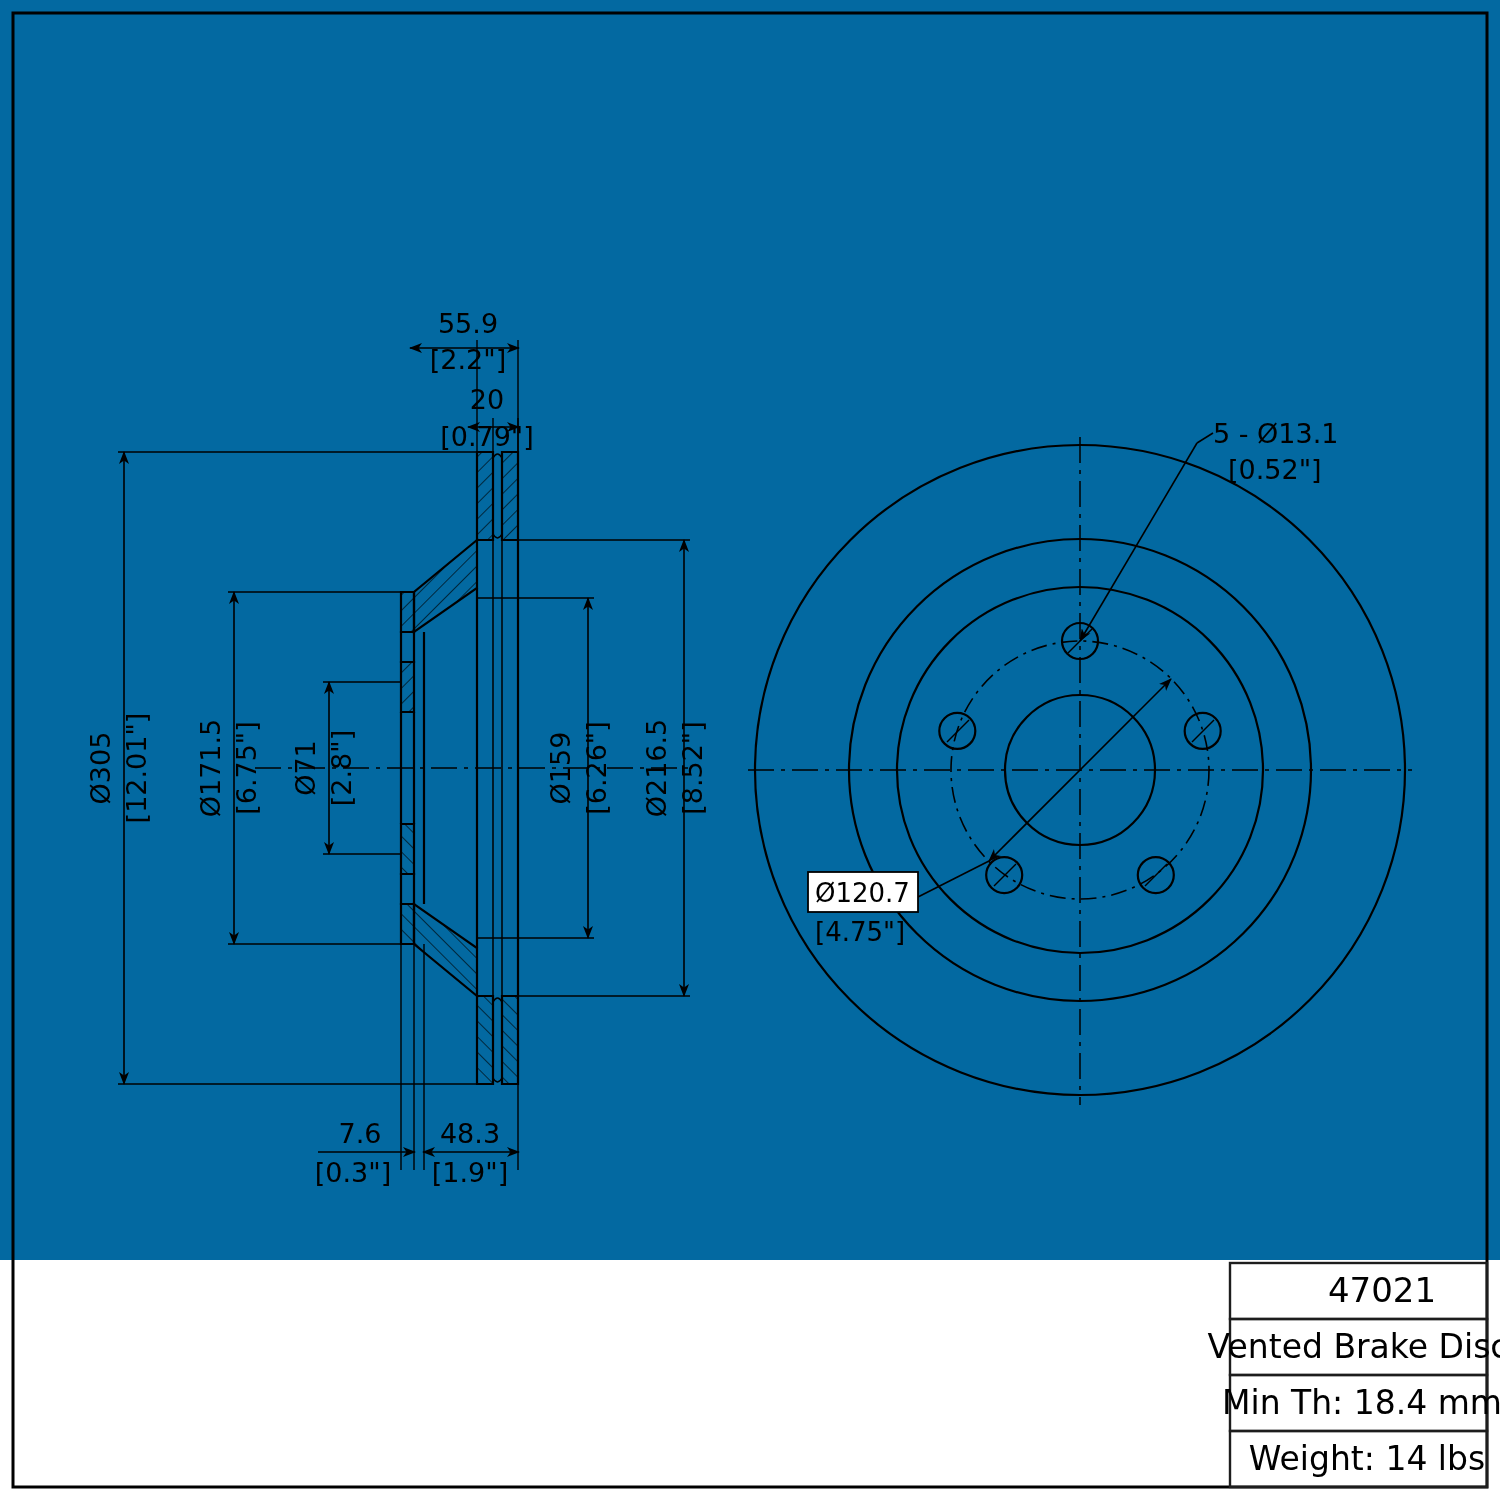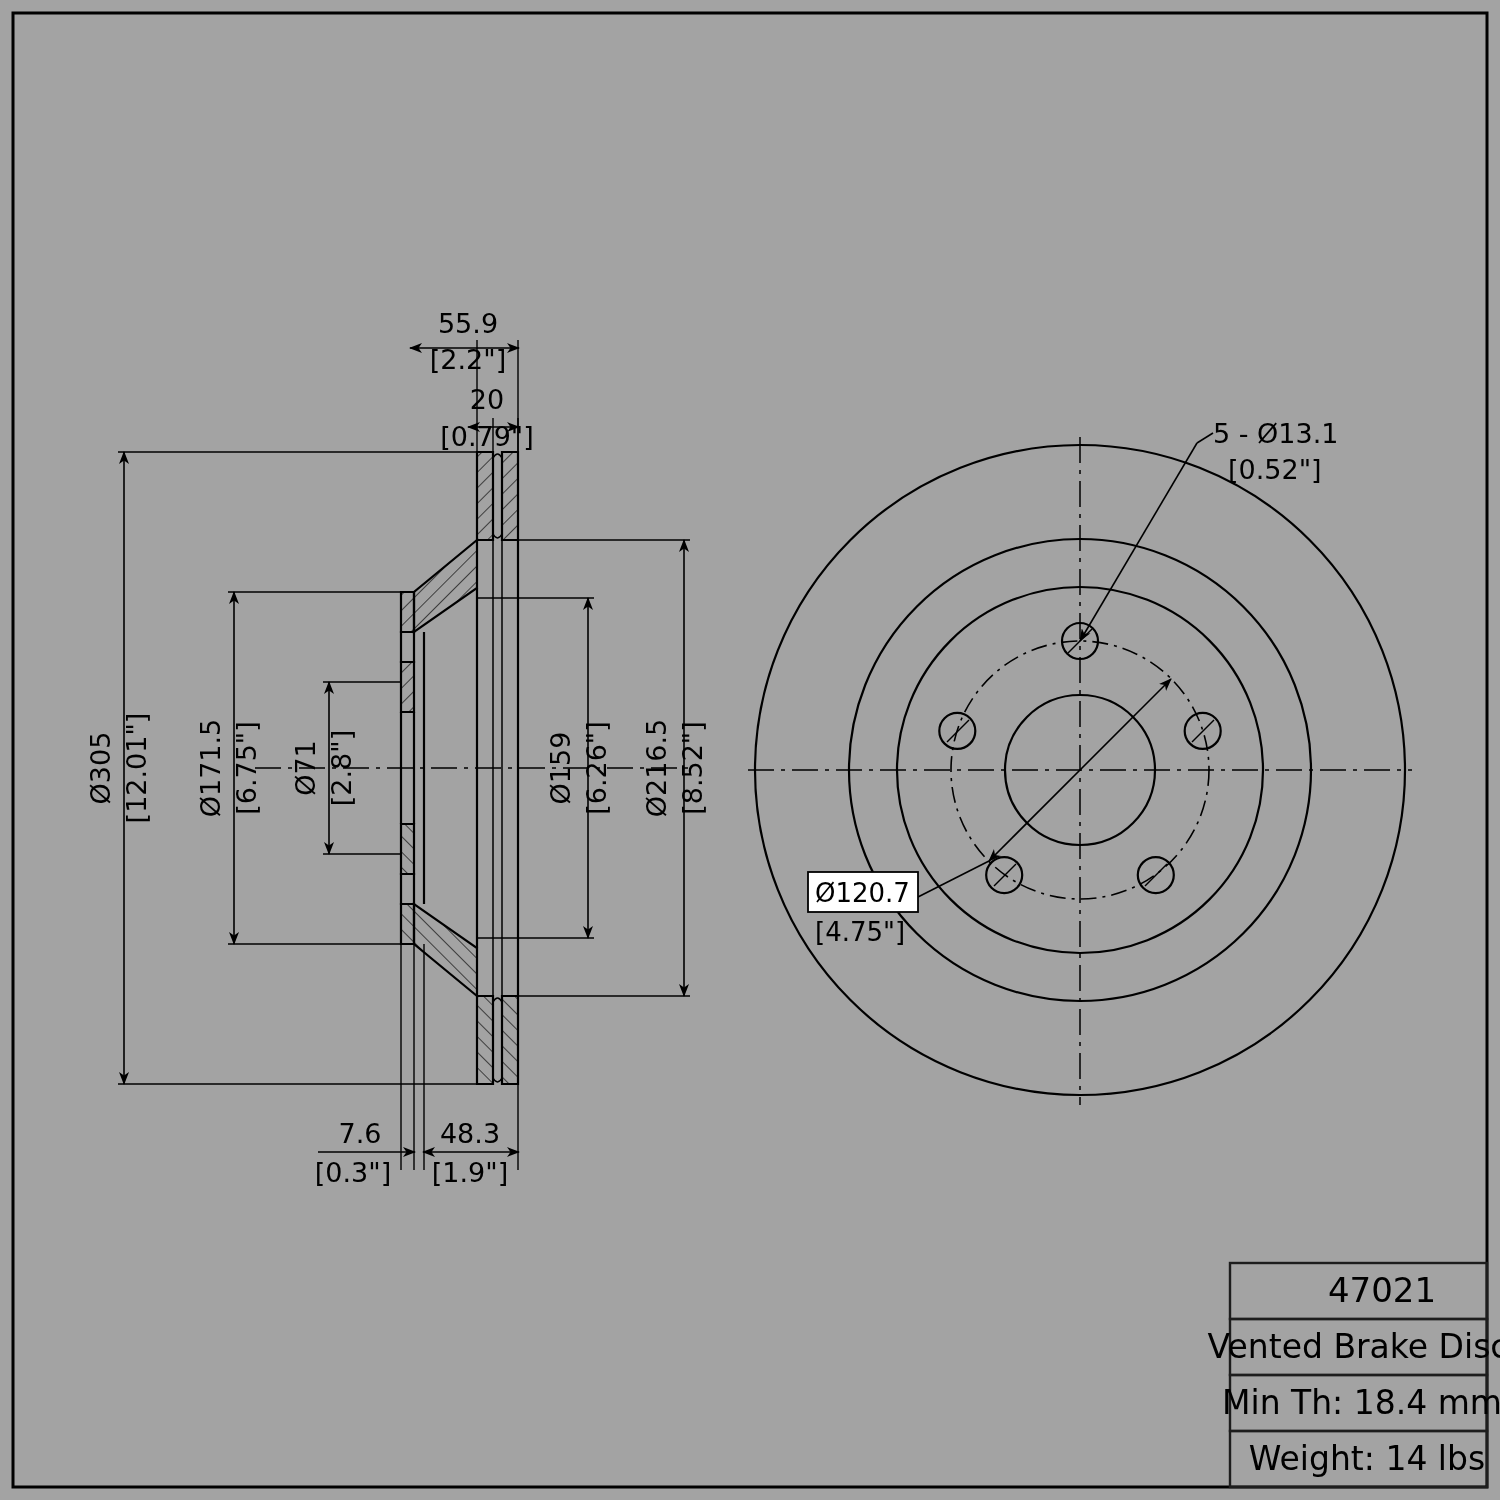--- a/index.html
+++ b/index.html
@@ -9,22 +9,22 @@
   }
   body {
     width: 1500px;
     height: 1500px;
     font-family: "DejaVu Sans", "Liberation Sans", sans-serif;
     overflow: hidden;
   }
   #sheet {
     position: relative;
     width: 1500px;
-    height: 1500px;
-    background: #a3a3a3;
+    height: 1260px;
+    background: #0369a1;
     text-decoration: underline;
   }
   svg#drawing {
     position: absolute;
     top: 0;
     left: 0;
     width: 1500px;
     height: 1500px;
   }
   .ln        { stroke: #000000; fill: none; stroke-width: 2.2; }

